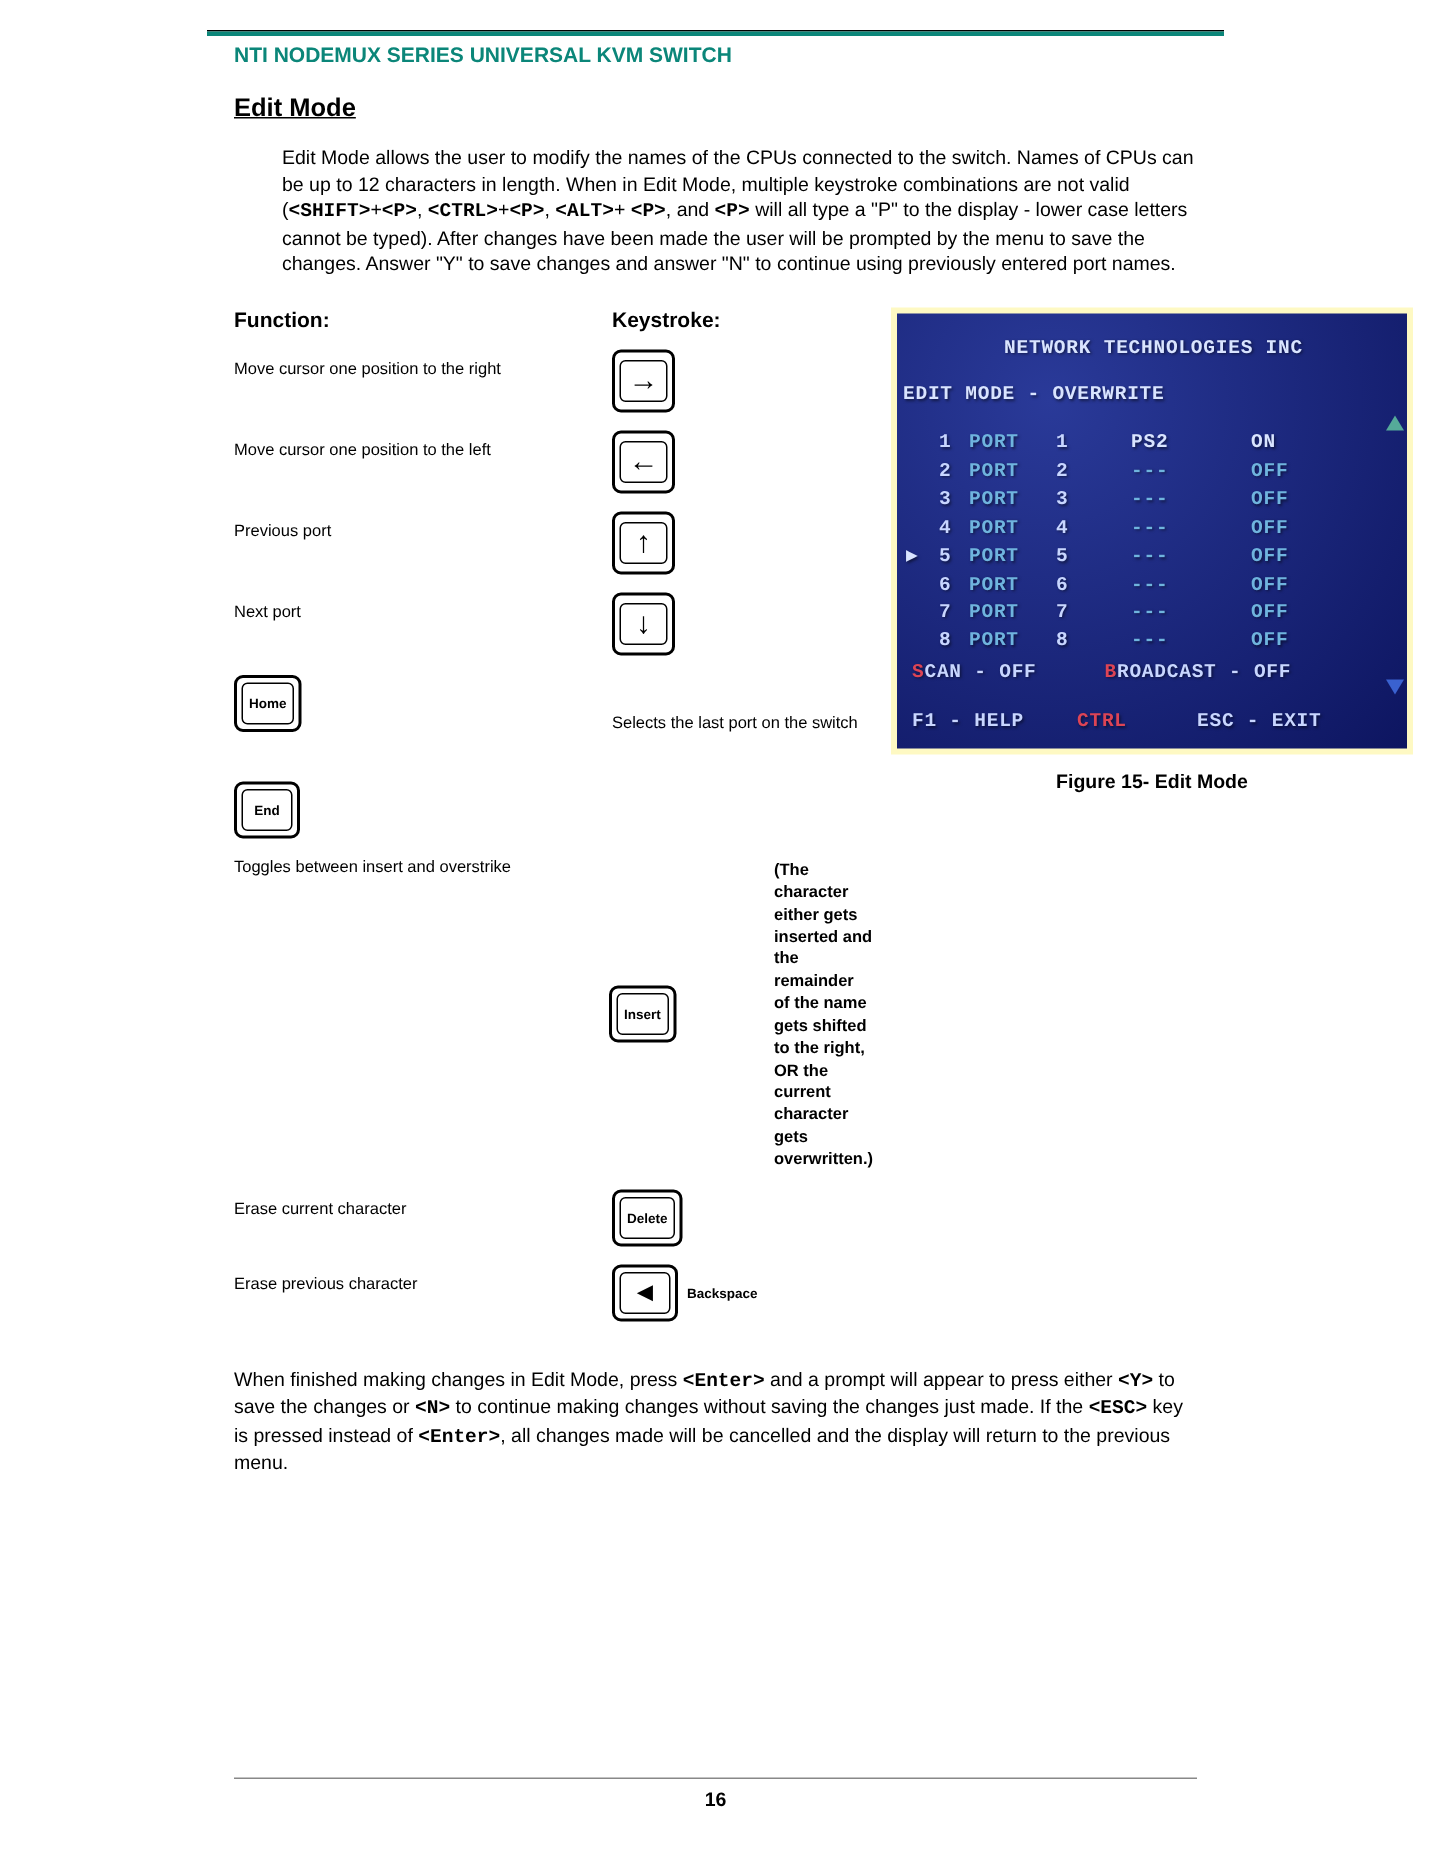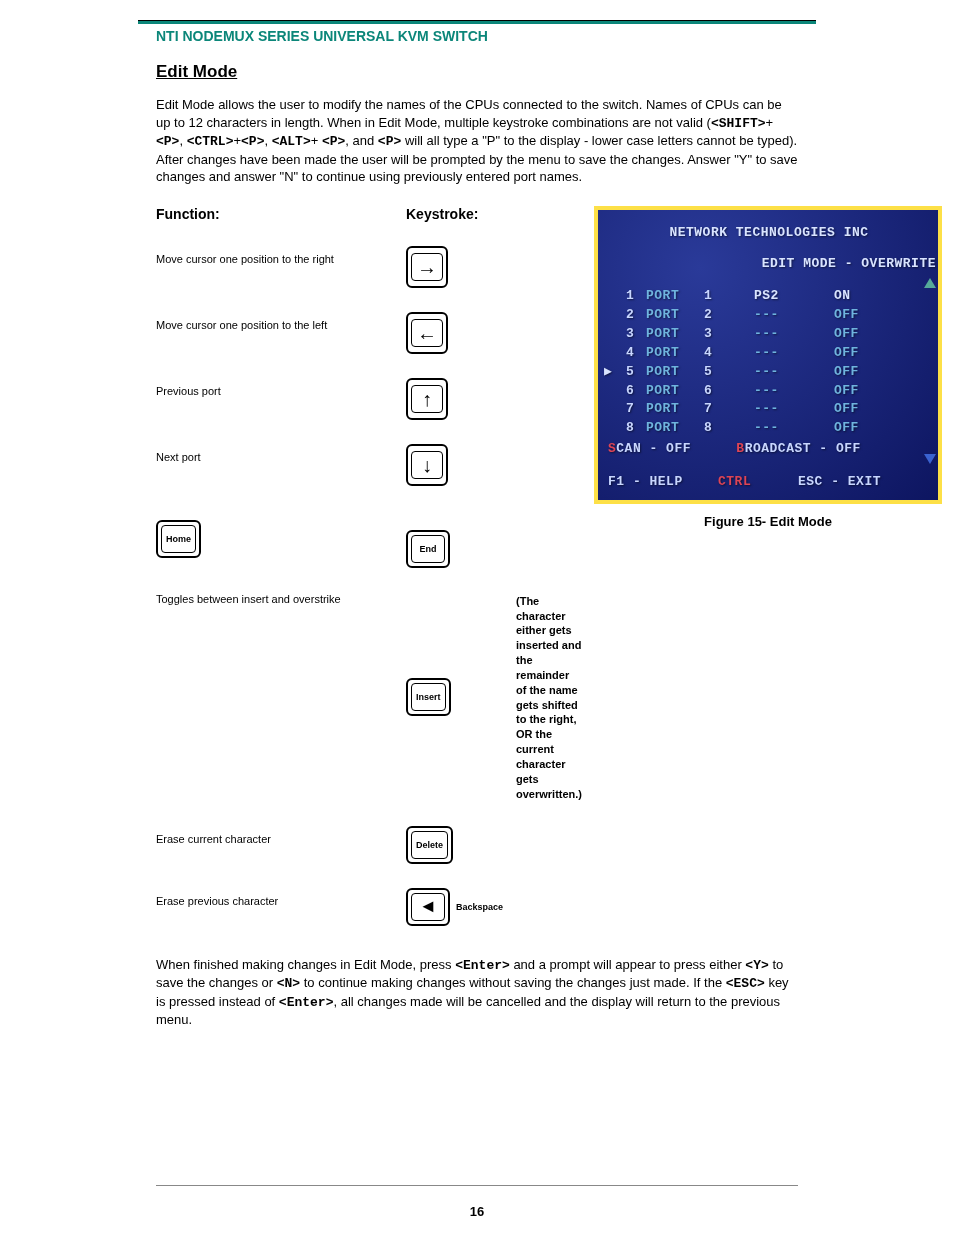--- a/index.html
+++ b/index.html
@@ -28,26 +28,26 @@
     font-size: 14px;
     margin: 0 88px 18px;
   }
   .content { margin: 0 88px; }
   .section-title {
     font-weight: bold;
     font-size: 17px;
     text-decoration: underline;
     margin-bottom: 14px;
   }
-  .intro { line-height: 1.35; margin-bottom: 20px; }
+  .intro { line-height: 1.35; margin-bottom: 20px; margin-left: 32px; }
   .intro .mono, .closing .mono { font-family: "Courier New", monospace; font-weight: bold; }
   .main-row { display: flex; gap: 18px; }
   .left-col { flex: 0 0 420px; }
   .right-col { flex: 1; }
-  .fn-table { display: grid; grid-template-columns: 240px 1fr; row-gap: 24px; column-gap: 10px; }
+  .fn-table { display: grid; grid-template-columns: 240px 1fr; row-gap: 24px; column-gap: 10px; gap: 12px; }
   .fn-label { font-weight: bold; font-size: 14px; }
   .fn-text { font-size: 11px; line-height: 1.3; padding-top: 6px; }
   .key-cell { display: flex; align-items: center; gap: 8px; }
   .keycap {
     position: relative;
     border: 2px solid #000;
     border-radius: 6px;
     padding: 3px;
     display: inline-flex;
     align-items: center; justify-content: center;
@@ -66,38 +66,38 @@
   .keycap.small { min-width: 42px; min-height: 38px; }
   .keycap.text .inner { min-width: 34px; min-height: 28px; }
   .arrow { font-size: 20px; line-height: 1; font-weight: bold; }
   .bksp-wrap { display: flex; align-items: center; }
   .bksp-label { font-weight: bold; font-size: 9px; margin-left: -2px; }
   .bksp-key .inner { min-width: 30px; }
   .bksp-arrow { font-size: 18px; font-weight: bold; }
   .note { font-size: 11px; font-weight: bold; line-height: 1.35; max-width: 430px; }
   .closing { margin-top: 30px; line-height: 1.35; font-size: 13px; }
   .screen {
-    background: #fde047;
+    background: #fef9c3;
     padding: 4px;
     width: 348px;
   }
   .screen-inner {
     background: radial-gradient(circle at 30% 20%, #2a3a99, #0d1560);
     color: #c8d6ff;
     font-family: "Courier New", monospace;
     font-weight: bold;
     font-size: 13px;
     padding: 14px 2px 8px 4px;
     position: relative;
     line-height: 1.45;
     letter-spacing: 0.5px;
     text-shadow: 1px 1px 2px rgba(0,0,0,0.5);
   }
   .screen-title { text-align: center; color: #d9e4ff; margin-bottom: 12px; white-space: pre; }
-  .screen-sub { text-align: right; color: #d9e4ff; margin-bottom: 14px; white-space: pre; }
+  .screen-sub { text-align: left; color: #d9e4ff; margin-bottom: 14px; white-space: pre; }
   .port-row { display: flex; white-space: pre; padding: 0 10px 0 24px; }
   .port-row.sel {  }
   .port-row .n { width: 20px; }
   .port-row .name { width: 58px; color: #6fb4de; }
   .port-row .idx { width: 50px; }
   .port-row .mid { width: 80px; color: #6fb4de; }
   .port-row .st { width: 36px; color: #6fb4de; }
   .port-row.first .mid { color:#d9e4ff; }
   .port-row.first .st { color:#d9e4ff; }
   .sel-mark { position: absolute; left: 6px; color: #d9e4ff; font-size: 13px; }
@@ -105,23 +105,23 @@
   .red { color: #d45; }
   .foot-row { display: flex; white-space: pre; padding: 0 6px; margin-top: 14px; }
   .scroll-tri {
     width: 0; height: 0; position: absolute; right: 2px;
     border-left: 6px solid transparent; border-right: 6px solid transparent;
   }
   .tri-up { top: 68px; border-bottom: 10px solid #5a9; }
   .tri-dn { bottom: 36px; border-top: 10px solid #3a62d0; }
   .fig-cap { text-align: center; font-weight: bold; font-size: 13px; margin-top: 10px; }
   .page-num {
-    position: absolute; bottom: 16px; left: 0; right: 0;
+    position: absolute; bottom: 28px; left: 0; right: 0;
     text-align: center; font-weight: bold; font-size: 13px;
-    border-top: 1px solid #888; padding-top: 18px;
+    border-top: 1px solid #888; padding-top: 6px;
     margin: 0 88px;
   }
   .full-row { grid-column: 1 / 3; display: flex; gap: 10px; }
   .full-row .fn-text { flex: 0 0 240px; padding-top: 0px; }
   .full-row .key-cell { flex: 0 0 100px; }
   .full-row .note { flex: 1; padding-top: 2px; }
 </style>
 </head>
 <body>
 
@@ -176,20 +176,21 @@
                 </div>
               </div>
             </div>
 
           <div class="key-cell">
               <div class="keycap text small">
                 <div class="inner">Home</div>
               </div>
             </div>
 
+          <div class="fn-text" style="margin-top:20px;">Selects the last port on the switch</div>
           <div class="key-cell" style="margin-top:20px;">
               <div class="keycap text small">
                 <div class="inner">End</div>
               </div>
             </div>
 
           <div class="full-row">
             <div class="fn-text">Toggles between insert and overstrike</div>
             <div class="key-cell">
                 <div class="keycap text small">

